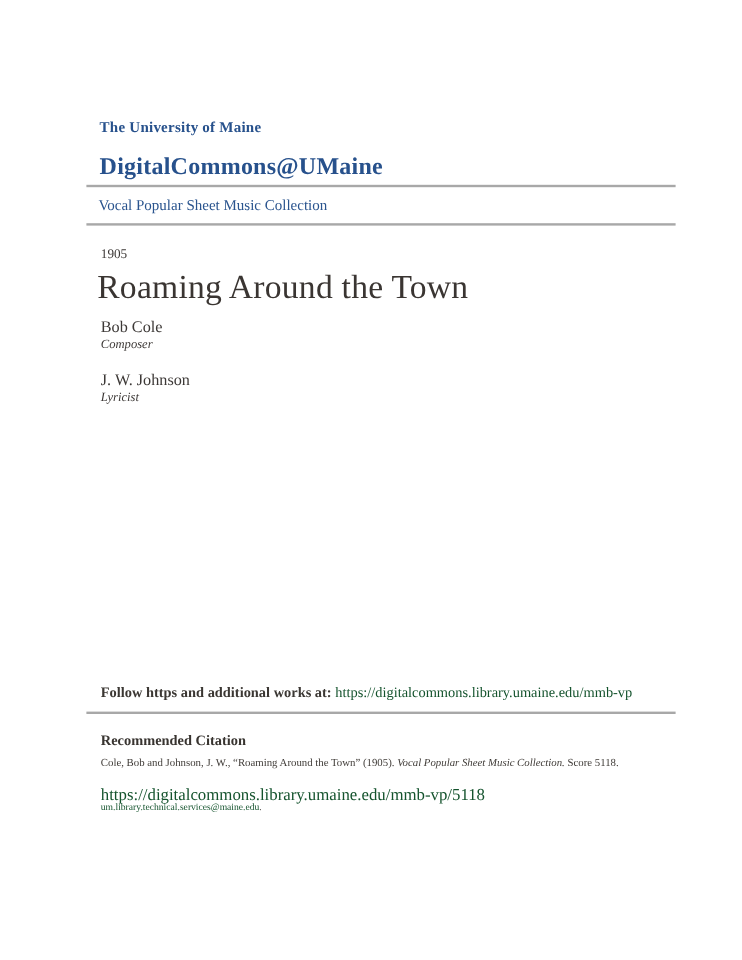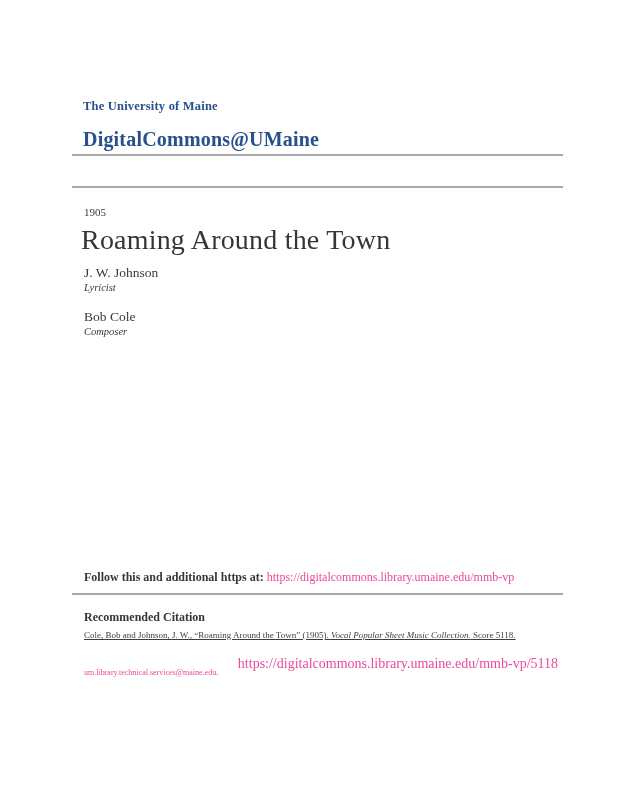--- a/index.html
+++ b/index.html
@@ -35,26 +35,26 @@
     position:absolute; top:224px; left:81px;
     font-size:28px; font-weight:normal; color:#3a3532; letter-spacing:0.2px;
   }
   .contributors { position:absolute; top:264px; left:84px; }
   .contributor { margin-bottom:14px; }
   .contributor .name { font-size:13.5px; color:#3c3836; line-height:17px; }
   .contributor .role { font-size:10.5px; font-style:italic; color:#3c3836; line-height:13px; }
   
   .follow { position:absolute; top:570px; left:84px; font-size:12px; color:#3b3733; }
   .follow .lbl { font-weight:bold; }
-  a.link { color:#ec4899; text-decoration:none; cursor:pointer;text-align:right; }
+  a.link { color:#14532d; text-decoration:none; cursor:pointer; }
   .rule-3 { top:593px; }
   
   .citation { position:absolute; top:610px; left:84px; width:474px; color:#403c38; }
   .citation h2 { font-size:12px; font-weight:bold; color:#383430; margin-bottom:4px; }
-  .citation .cite-line { font-size:9px; line-height:12px;text-decoration:underline; }
+  .citation .cite-line { font-size:9px; line-height:12px; }
   .citation .it { font-style:italic; }
   .citation .cite-url { display:block; font-size:14px; line-height:12px; margin-top:17px; }
   
   .footer {
     position:absolute; top:667px; left:84px; width:480px;
     font-size:8px; line-height:11.5px; color:#4c4845;
   }
   .footer .ln { display:block; }
 </style>
 </head>
@@ -63,41 +63,42 @@
 <div class="page">
 
   <div class="masthead">
     <div class="univ">The University of Maine</div>
     <div class="site">DigitalCommons@UMaine</div>
   </div>
 
   <hr class="rule rule-1">
 
   <div class="collection-bar">
+    <span>Vocal Popular Sheet Music Collection</span>
   </div>
 
   <hr class="rule rule-2">
 
   <div class="year">1905</div>
 
   <h1 class="title">Roaming Around the Town</h1>
 
   <div class="contributors">
     <div class="contributor">
+      <div class="name">Bob Cole</div>
+      <div class="role">Composer</div>
+    </div>
+    <div class="contributor">
       <div class="name">J. W. Johnson</div>
       <div class="role">Lyricist</div>
-    </div>
-    <div class="contributor">
-      <div class="name">Bob Cole</div>
-      <div class="role">Composer</div>
     </div>
   </div>
 
   <div class="follow">
-    <span class="lbl">Follow this and additional https at:</span>
+    <span class="lbl">Follow https and additional works at:</span>
     <a class="link">https://digitalcommons.library.umaine.edu/mmb-vp</a>
   </div>
 
   <hr class="rule rule-3">
 
   <div class="citation">
     <h2>Recommended Citation</h2>
     <p class="cite-line">
       <span>Cole, Bob and Johnson, J. W., “Roaming Around the Town” (1905). </span>
       <span class="it">Vocal Popular Sheet Music Collection.</span>

